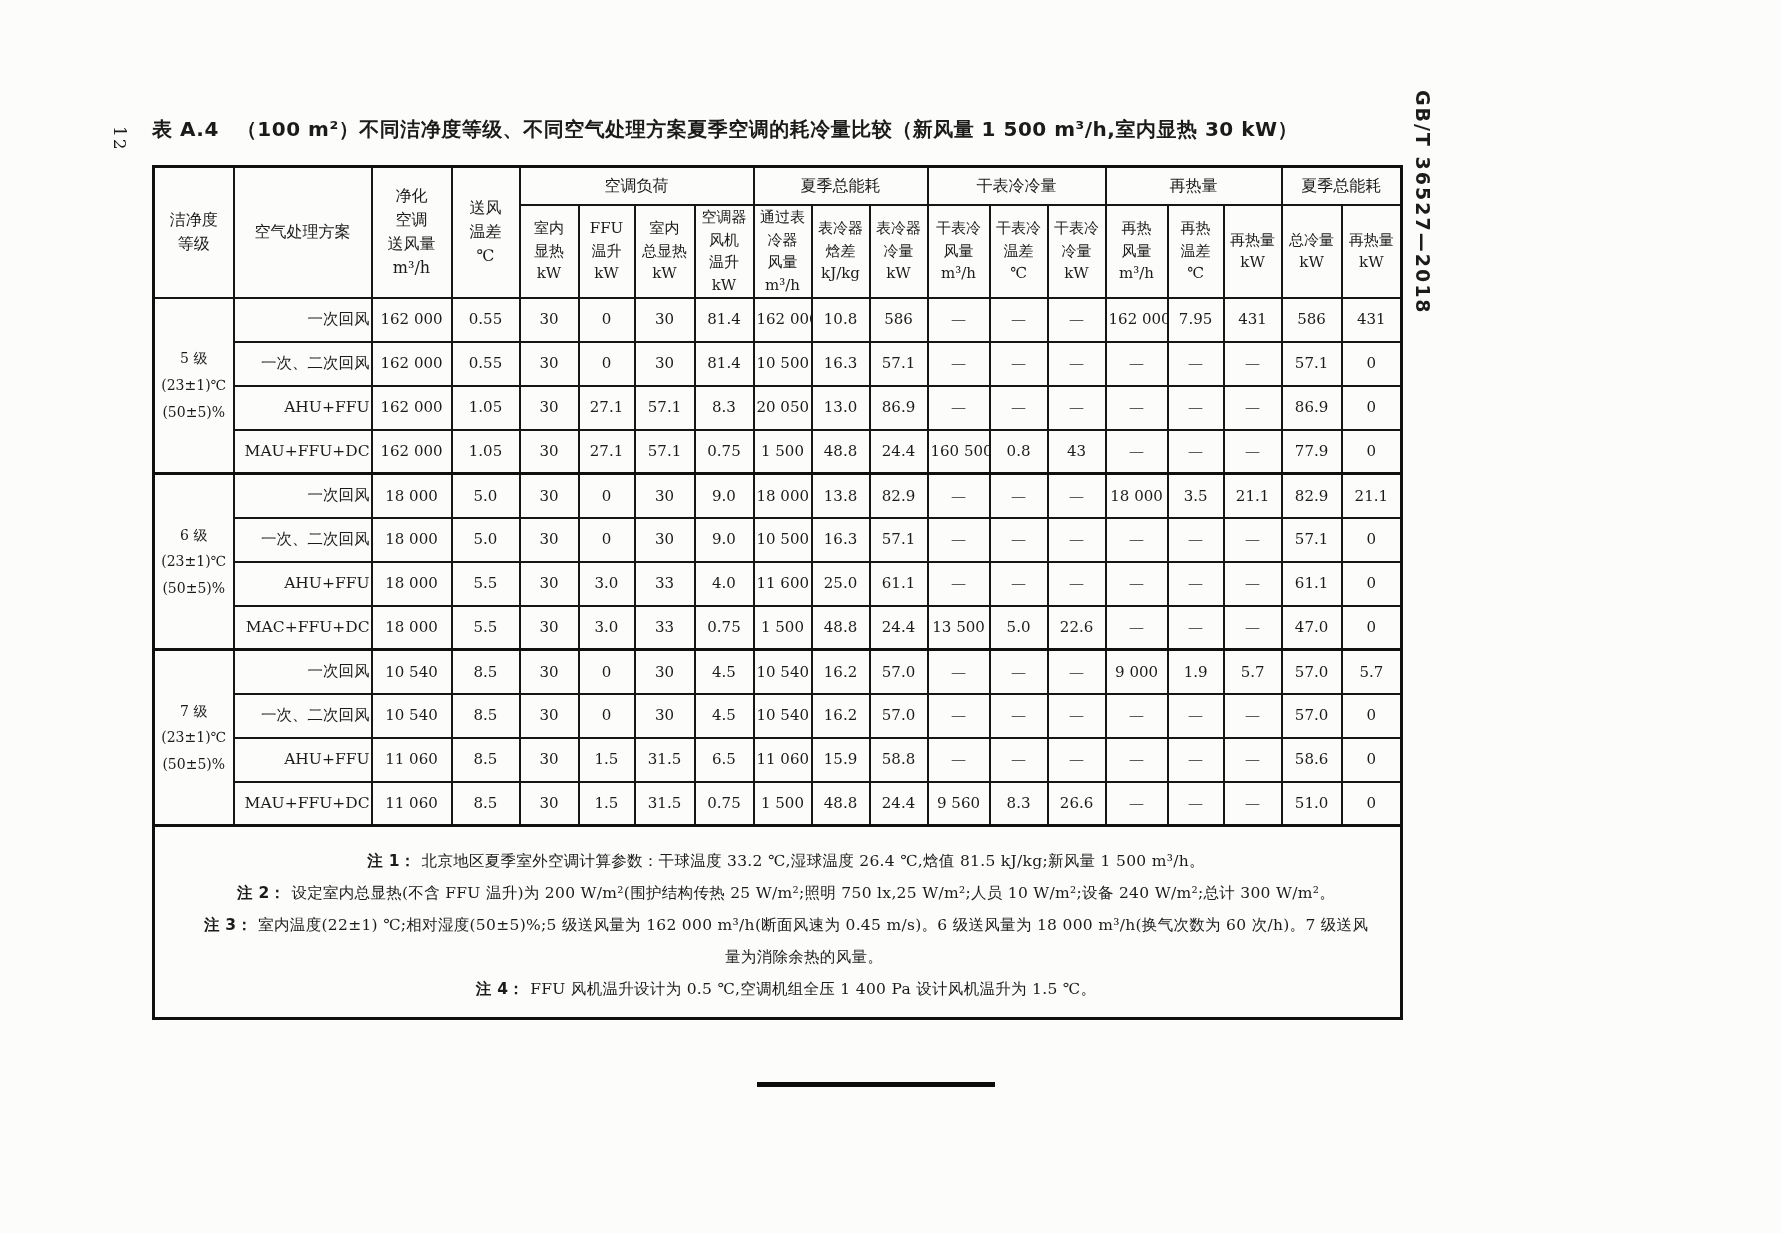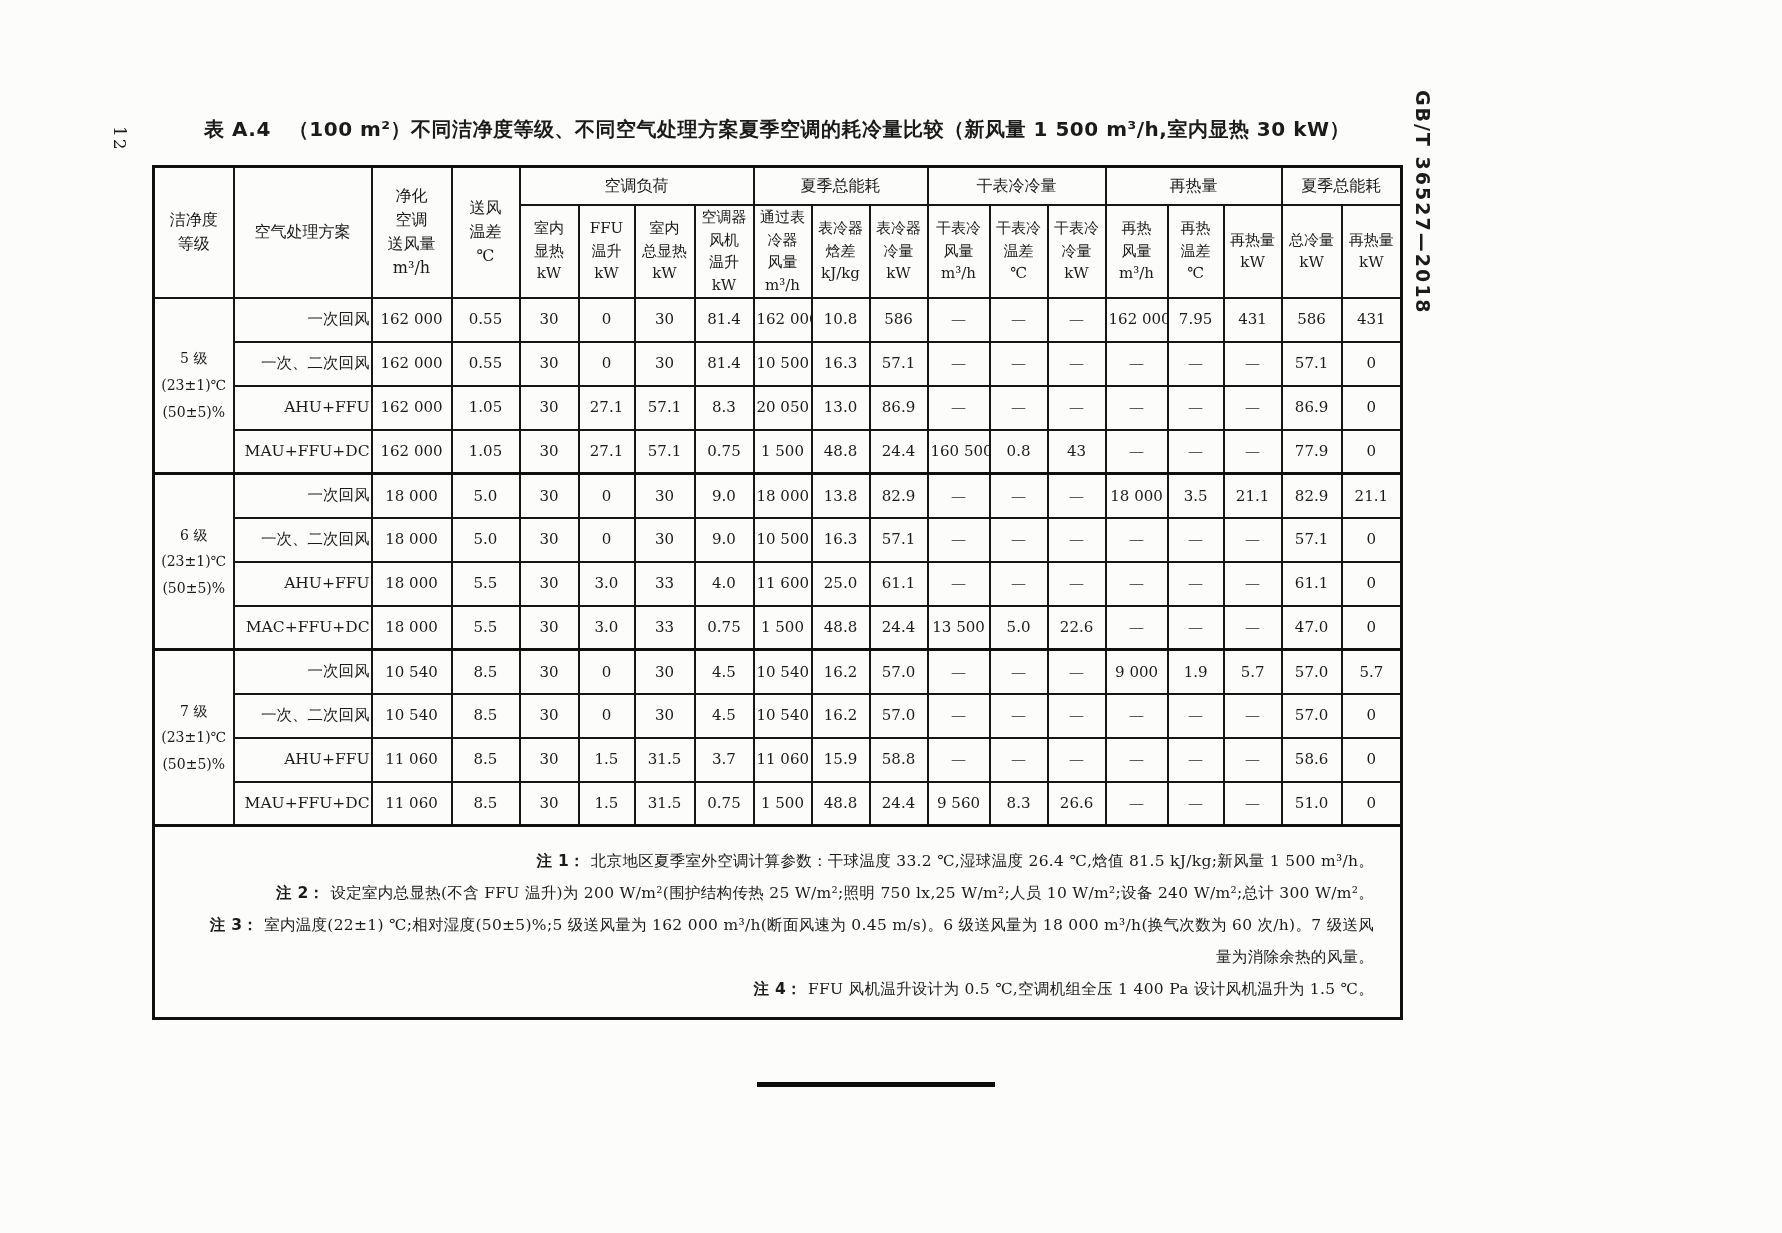--- a/index.html
+++ b/index.html
@@ -6,21 +6,21 @@
   .page{
     position:relative;
     width:1782px;height:1233px;
     background:#fcfcfa;
     font-family:"DejaVu Serif","Liberation Serif",serif;
     color:#1b1b1b;
     overflow:hidden;
   }
   .page-title{
     position:absolute;left:152px;top:116px;width:1250px;
-    text-align:center;font-family:"DejaVu Sans","Liberation Sans",sans-serif;
+    font-family:"DejaVu Sans","Liberation Sans",sans-serif;
     font-weight:bold;font-size:20px;letter-spacing:.5px;white-space:nowrap;
   }
   .page-title .tbl-label{margin-right:18px;}
   .margin-left-pageno{
     position:absolute;left:110px;top:126px;
     writing-mode:vertical-rl;text-orientation:sideways;
     font-size:17px;letter-spacing:2px;
   }
   .margin-right-doc{
     position:absolute;left:1412px;top:90px;
@@ -46,21 +46,21 @@
   thead tr.sub-row{height:93px;}
   thead th{line-height:1.62;margin-top:47px;}
   tbody tr.data-row{height:44px;}
   tbody td.num{font-size:15px;white-space:nowrap;}
   tbody td.dash{color:#555;}
   tbody th.level-cell{font-size:14px;line-height:1.9;}
   tbody td.scheme-cell{font-size:15.5px;white-space:nowrap;padding:0 1px;text-align:right;}
   tr.group-start th,tr.group-start td{border-top:3px solid #101010;}
   tr.notes-row td{
     border-top:3px solid #101010;
-    text-align:right;vertical-align:top;
+    text-align:center;vertical-align:top;
     padding:18px 26px 12px 43px;
   }
   .note{
     font-size:15.5px;line-height:32px;
     padding-left:36px;text-indent:-36px;
     letter-spacing:.3px;
   }
   .note .note-label{font-family:"DejaVu Sans","Liberation Sans",sans-serif;font-weight:bold;margin-right:6px;}
   .end-line{
     position:absolute;left:757px;top:1082px;width:238px;height:5px;
@@ -336,21 +336,21 @@
           <td class="num">57.0</td>
           <td class="num">0</td>
         </tr>
         <tr class="data-row">
           <td class="scheme-cell">AHU+FFU</td>
           <td class="num">11 060</td>
           <td class="num">8.5</td>
           <td class="num">30</td>
           <td class="num">1.5</td>
           <td class="num">31.5</td>
-          <td class="num">3.7</td>
+          <td class="num">6.5</td>
           <td class="num">11 060</td>
           <td class="num">15.9</td>
           <td class="num">58.8</td>
           <td class="num dash">—</td>
           <td class="num dash">—</td>
           <td class="num dash">—</td>
           <td class="num dash">—</td>
           <td class="num dash">—</td>
           <td class="num dash">—</td>
           <td class="num">58.6</td>

